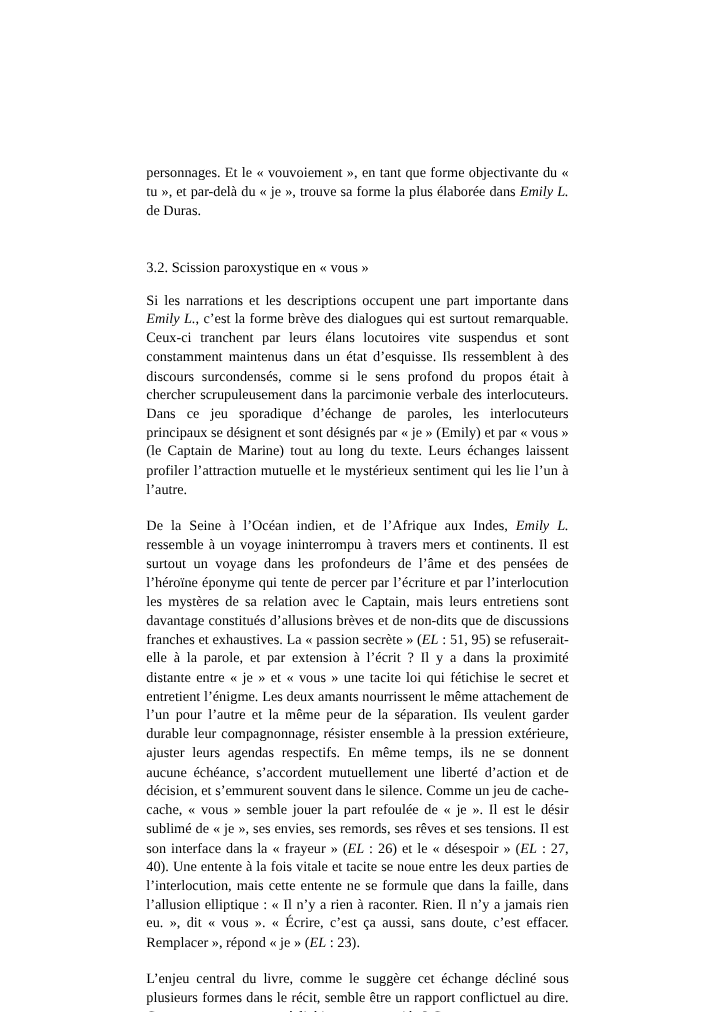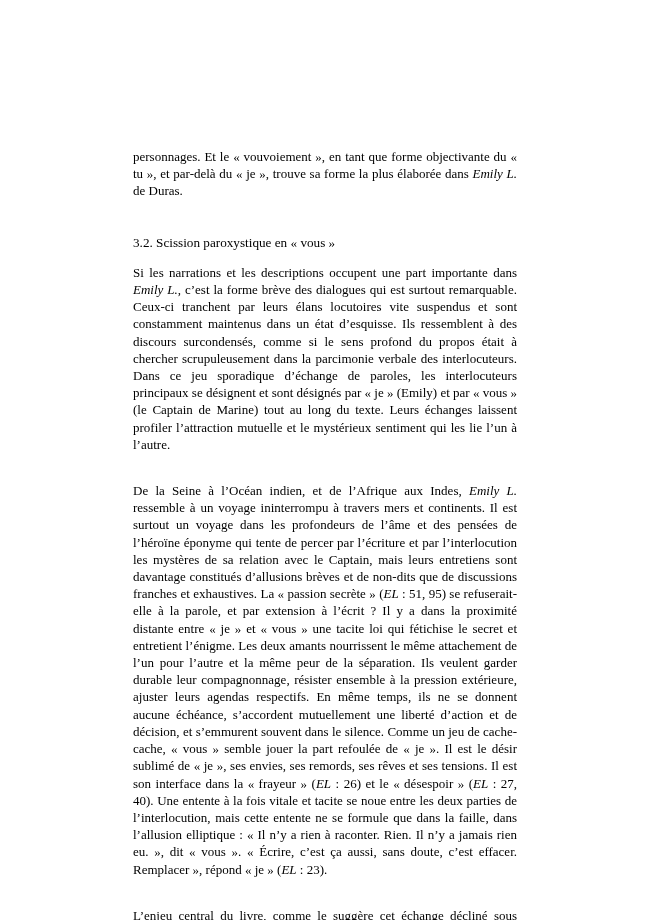--- a/index.html
+++ b/index.html
@@ -28,21 +28,21 @@
   }
   p.para {
     margin: 0 0 0 0;
     font-size: 13.0px;
     line-height: 17.2px;
     text-align: justify;
     text-justify: inter-word;
     hyphens: manual;
   }
   p.para + p.para {
-    margin-top: 29px;
+    margin-top: 16px;
   }
   h2.section-heading {
     font-size: 13.2px;
     font-weight: normal;
     line-height: 17.2px;
     margin: 0;
     padding: 0;
     text-align: left;
   }
   .spacer-before-heading { height: 34px; }

